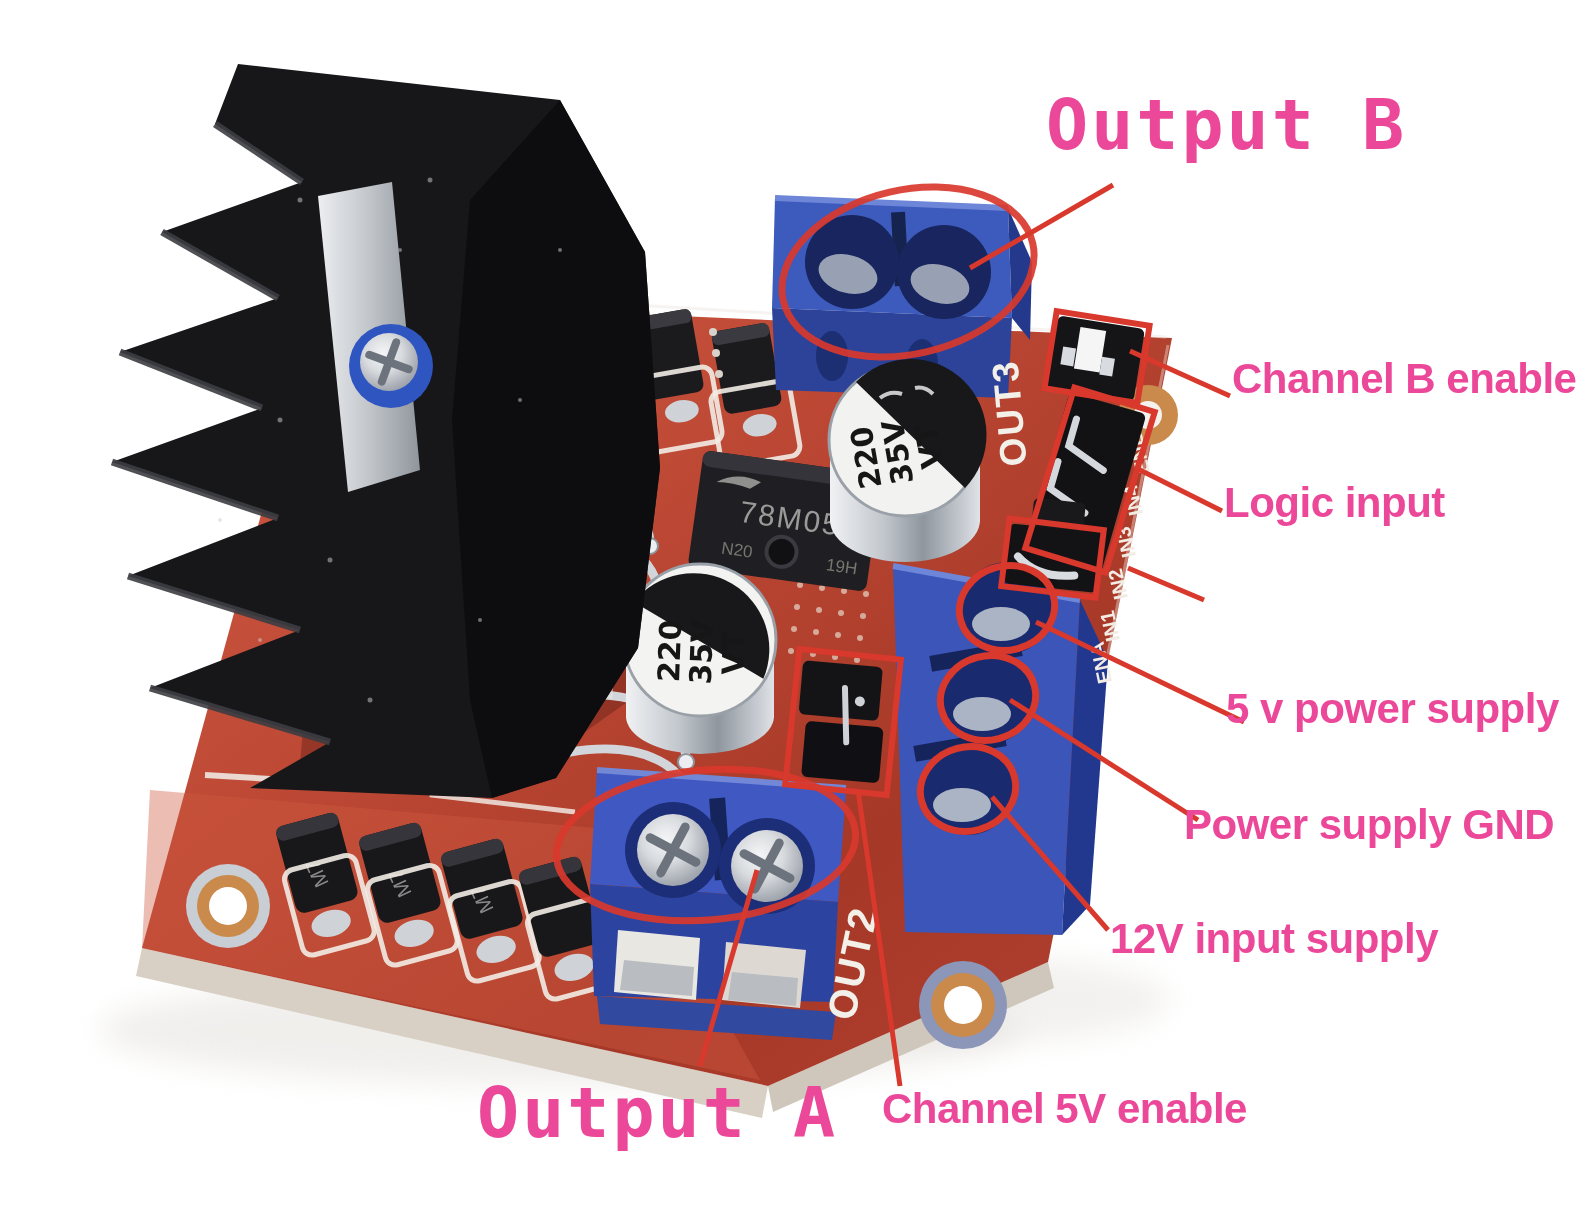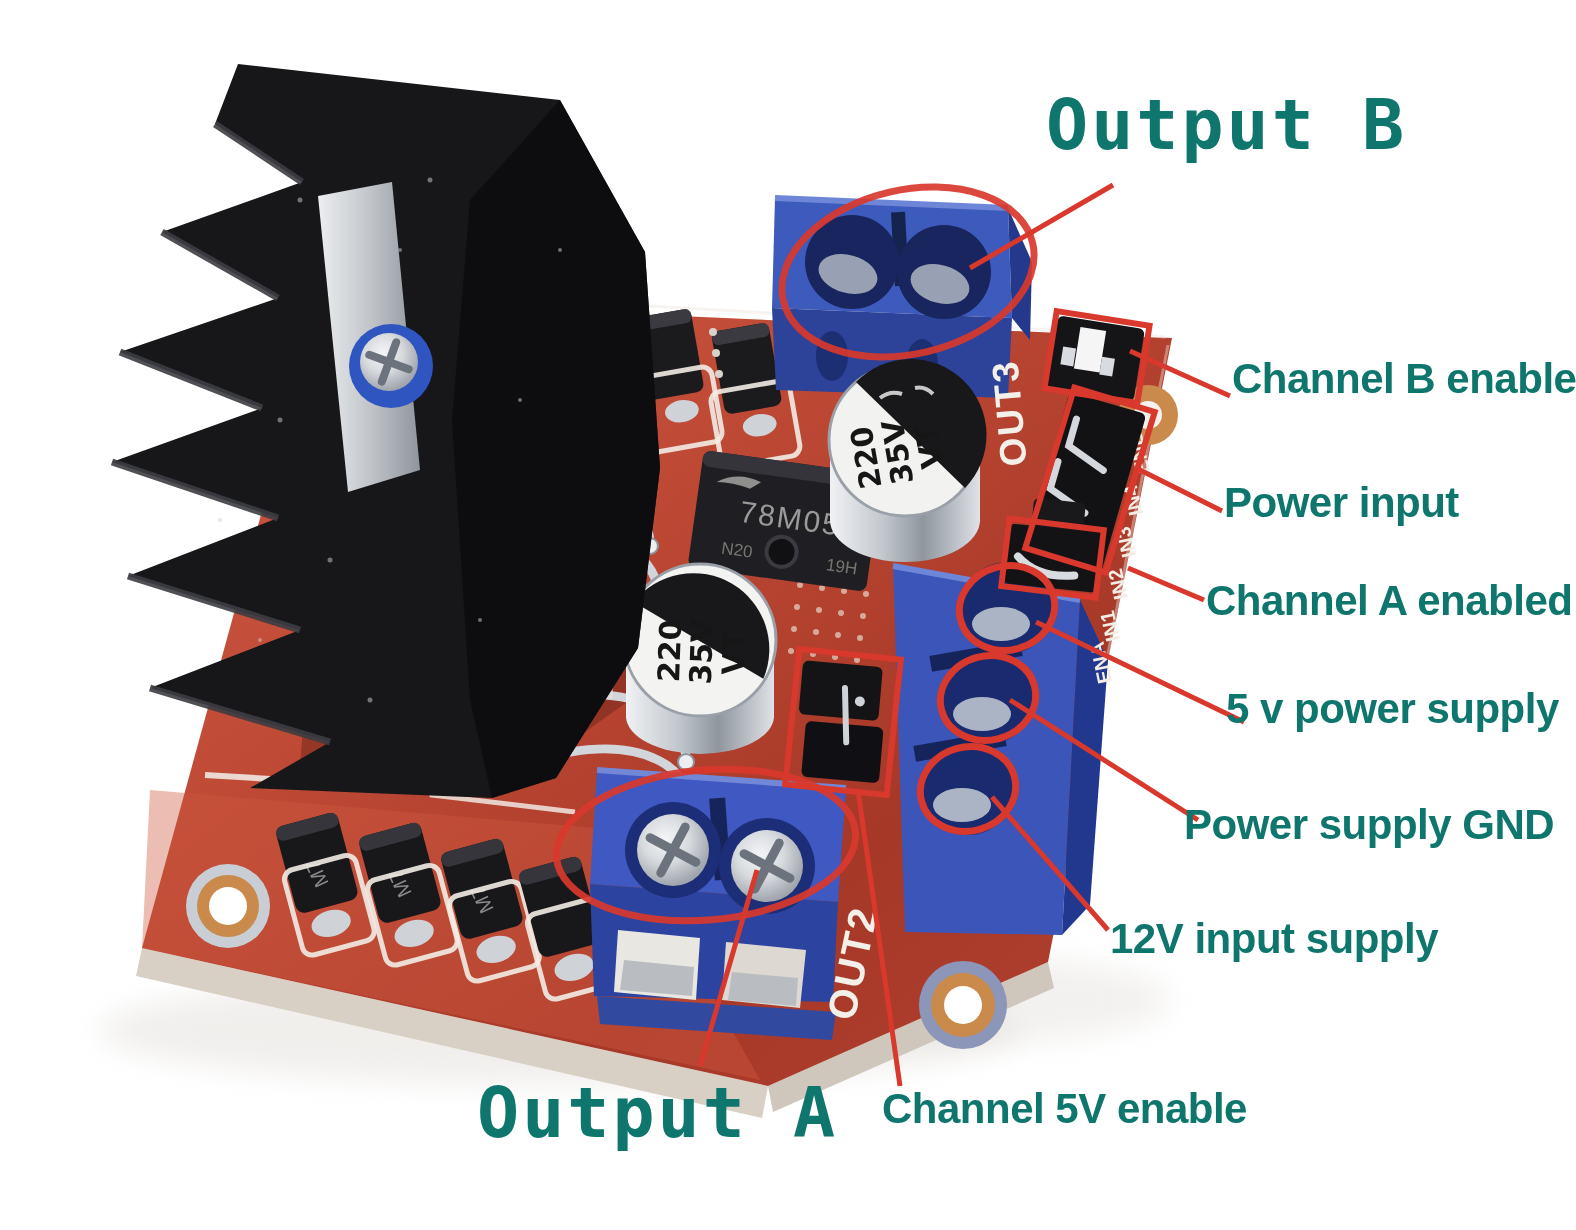--- a/index.html
+++ b/index.html
@@ -1,19 +1,19 @@
 <!DOCTYPE html>
 <html><head>
 <meta charset="utf-8">
 <style>
   html,body{margin:0;padding:0;background:#fff;}
   .scene{position:relative;width:1576px;height:1230px;background:#fff;overflow:hidden;
          font-family:"Liberation Sans",sans-serif;}
   .scene svg{position:absolute;left:0;top:0;}
-  .lbl{position:absolute;color:#0f766e;font-weight:700;white-space:nowrap;line-height:1;}
+  .lbl{position:absolute;color:#ec4899;font-weight:700;white-space:nowrap;line-height:1;}
   .lbl-lg{font-family:"DejaVu Sans Mono",monospace;font-size:70px;letter-spacing:3px;}
   .lbl-md{font-family:"Liberation Sans",sans-serif;font-size:42px;letter-spacing:-0.5px;}
 </style>
 </head>
 <body>
 
 <div class="scene">
 
 <svg width="1576" height="1230" viewBox="0 0 1576 1230">
   <defs>
@@ -357,21 +357,20 @@
       <line x1="1010" y1="700" x2="1198" y2="820"></line>
       <line x1="992" y1="797" x2="1108" y2="930"></line>
       <line x1="757" y1="870" x2="700" y2="1066"></line>
       <line x1="858" y1="790" x2="900" y2="1086"></line>
     </g>
   </g>
 </svg>
 
 <div class="lbl lbl-lg" style="left:1046px;top:90px;">Output B</div>
 <div class="lbl lbl-md" style="left:1232px;top:358px;">Channel B enabled</div>
-<div class="lbl lbl-md" style="left:1224px;top:482px;">Power input</div>
-<div class="lbl lbl-md" style="left:1206px;top:580px;">Channel A enabled</div>
+<div class="lbl lbl-md" style="left:1224px;top:482px;">Logic input</div>
 <div class="lbl lbl-md" style="left:1226px;top:688px;">5 v power supply</div>
 <div class="lbl lbl-md" style="left:1184px;top:788px;margin-top:16px;">Power supply GND</div>
 <div class="lbl lbl-md" style="left:1110px;top:918px;">12V input supply</div>
 <div class="lbl lbl-lg" style="left:477px;top:1070px;margin-top:8px;">Output A</div>
 <div class="lbl lbl-md" style="left:882px;top:1088px;">Channel 5V enable</div>
 
 </div>
 
 </body></html>

